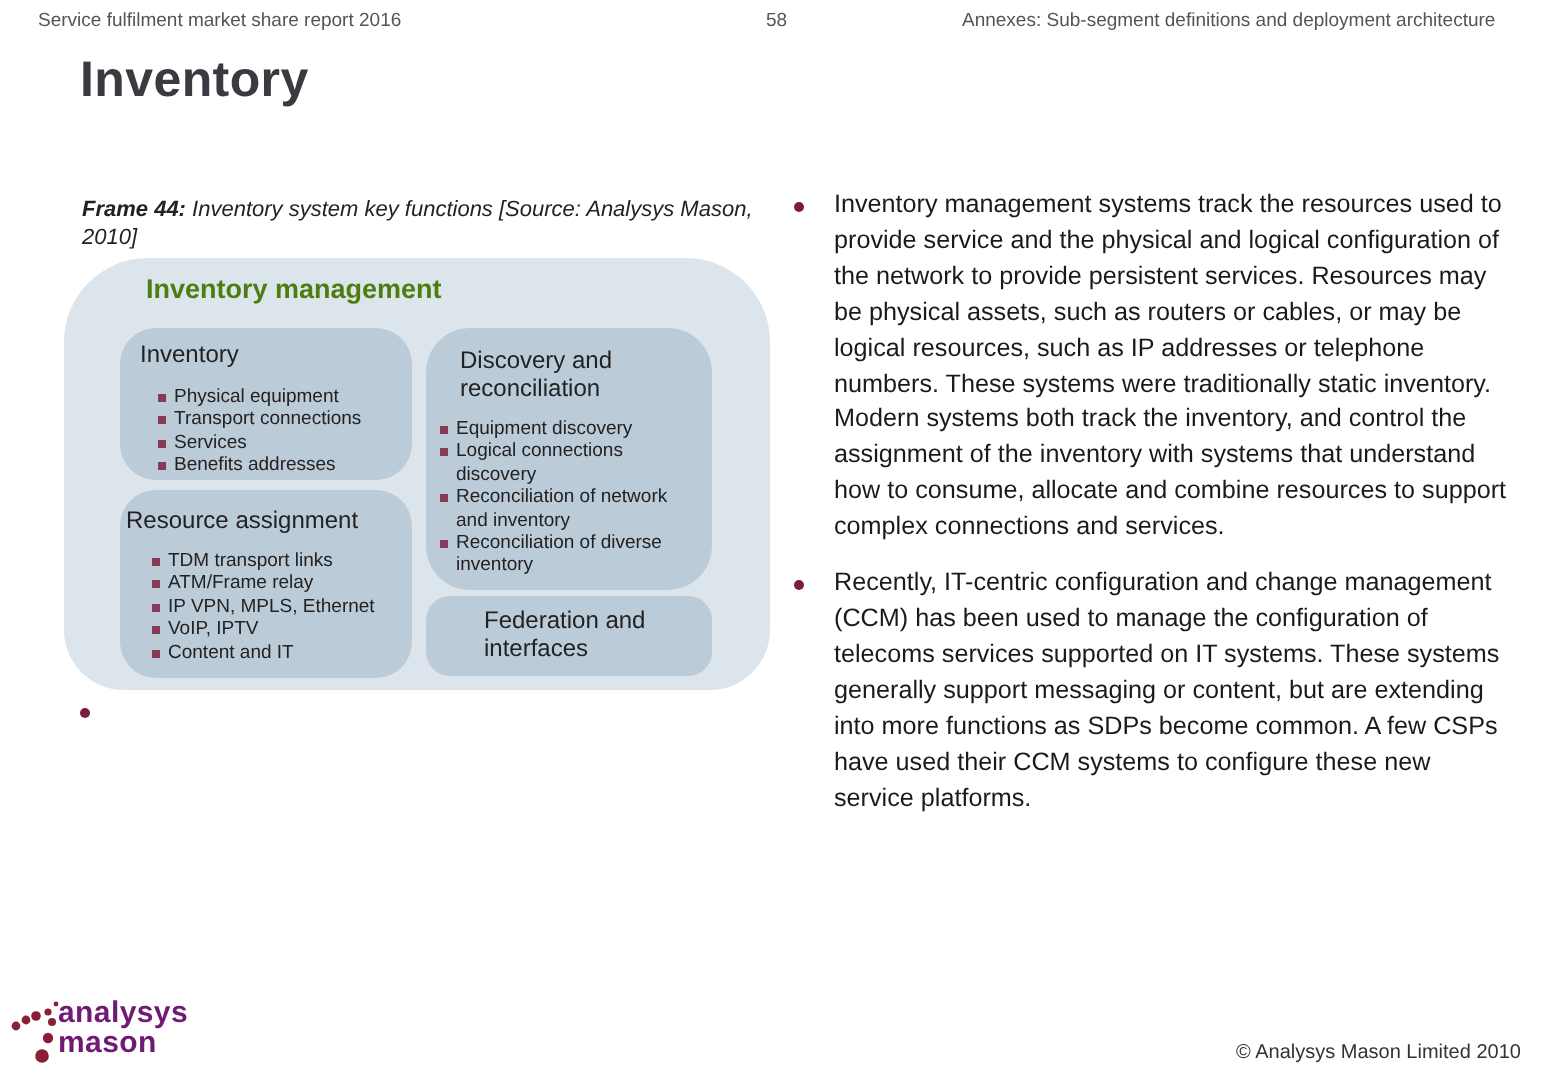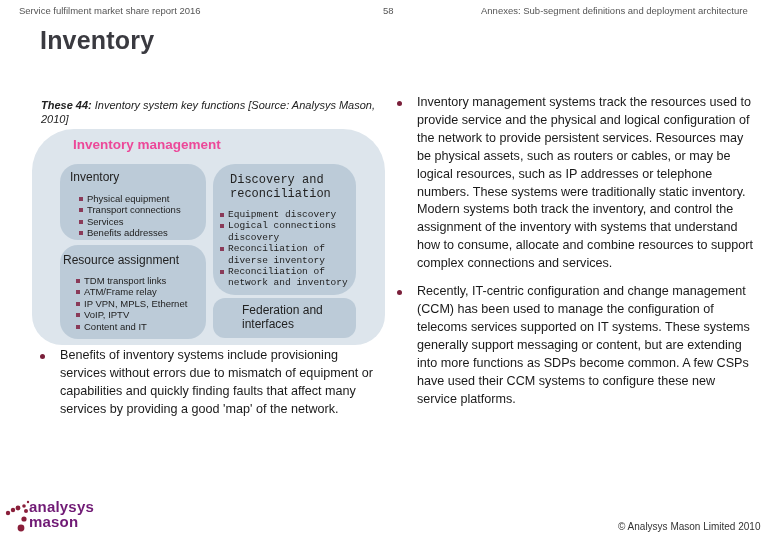--- a/index.html
+++ b/index.html
@@ -8,25 +8,25 @@
   .abs { position:absolute; }
   .hdr { font-size:9.5px; color:#555; top:5px; }
   #hdr-left { left:19px; }
   #hdr-page { left:383px; }
   #hdr-right { left:481px; }
   #title { left:40px; top:26px; font-size:25px; font-weight:bold; color:#3a3a40; letter-spacing:0.2px; }
   #caption { left:41px; top:98px; width:345px; font-size:11px; font-style:italic; color:#222; line-height:14px; }
   #caption b { font-style:italic; }
 
   #outer { left:32px; top:129px; width:353px; height:216px; background:#dde5ec; border-radius:42px 42px 30px 30px; }
-  #outer-title { left:73px; top:137px; font-size:13.5px; font-weight:bold; color:#ec4899; }
+  #outer-title { left:73px; top:137px; font-size:13.5px; font-weight:bold; color:#4d7c0f; }
   .box { background:#bccbd8; border-radius:18px; position:absolute; }
   #box-inv { left:60px; top:164px; width:146px; height:76px; border-radius:18px 18px 18px 18px; }
   #box-res { left:60px; top:245px; width:146px; height:94px; }
-  #box-disc { left:213px; top:164px; width:143px; height:131px; border-radius:22px 22px 22px 22px;font-family:Liberation Mono, monospace; }
+  #box-disc { left:213px; top:164px; width:143px; height:131px; border-radius:22px 22px 22px 22px; }
   #box-fed { left:213px; top:298px; width:143px; height:40px; border-radius:12px; }
   .box-title { position:absolute; font-size:12px; color:#222; line-height:14px; }
   .box ul { position:absolute; margin:0; padding:0; list-style:none; font-size:9.5px; color:#222; line-height:11.4px; }
   .box li { position:relative; padding-left:9px; }
   .box li::before { content:""; position:absolute; left:1px; top:4px; width:4px; height:4px; background:#8a3a58; }
 
   .bullets { position:absolute; margin:0; padding:0; list-style:none; font-size:12.6px; line-height:17.9px; color:#1a1a1a; }
   .bullets li { position:relative; padding-left:20px; }
   .bullets li .dot { position:absolute; left:0; top:7px; width:5px; height:5px; border-radius:50%; background:#7a1f3a; }
   #left-bullets { left:40px; top:347px; width:345px; }
@@ -40,21 +40,21 @@
 </style>
 </head>
 <body>
 
 <div class="abs hdr" id="hdr-left">Service fulfilment market share report 2016</div>
 <div class="abs hdr" id="hdr-page">58</div>
 <div class="abs hdr" id="hdr-right">Annexes: Sub-segment definitions and deployment architecture</div>
 
 <div class="abs" id="title">Inventory</div>
 
-<div class="abs" id="caption"><b>These 44:</b><span> Inventory system key functions [Source: Analysys Mason, 2010]</span></div>
+<div class="abs" id="caption"><b>Frame 44:</b><span> Inventory system key functions [Source: Analysys Mason, 2010]</span></div>
 
 <div class="abs" id="outer"></div>
 <div class="abs" id="outer-title">Inventory management</div>
 
 <div class="box" id="box-inv">
   <div class="box-title" style="left:10px;top:6px;">Inventory</div>
   <ul style="left:18px;top:29px;">
     <li>Physical equipment</li>
     <li>Transport connections</li>
     <li>Services</li>
@@ -71,31 +71,31 @@
     <li>VoIP, IPTV</li>
     <li>Content and IT</li>
   </ul>
 </div>
 
 <div class="box" id="box-disc">
   <div class="box-title" style="left:17px;top:9px;width:110px;">Discovery and reconciliation</div>
   <ul style="left:6px;top:45px;width:132px;">
     <li>Equipment discovery</li>
     <li>Logical connections discovery</li>
+    <li>Reconciliation of network and inventory</li>
     <li>Reconciliation of diverse inventory</li>
-    <li>Reconciliation of network and inventory</li>
   </ul>
 </div>
 
 <div class="box" id="box-fed">
   <div class="box-title" style="left:29px;top:5px;width:100px;">Federation and interfaces</div>
 </div>
 
 <ul class="bullets" id="left-bullets">
-  <li><span class="dot"></span><span>Benefits of inventory systems include provisioning services without errors due to mismatch of equipment or capabilities and quickly finding faults that affect many services by providing a good 'map' of the network.</span></li>
+  <li><span class="dot"></span></li>
 </ul>
 
 <ul class="bullets" id="right-bullets">
   <li><span class="dot"></span><span>Inventory management systems track the resources used to provide service and the physical and logical configuration of the network to provide persistent services. Resources may be physical assets, such as routers or cables, or may be logical resources, such as IP addresses or telephone numbers. These systems were traditionally static inventory. Modern systems both track the inventory, and control the assignment of the inventory with systems that understand how to consume, allocate and combine resources to support complex connections and services.</span></li>
   <li><span class="dot"></span><span>Recently, IT-centric configuration and change management (CCM) has been used to manage the configuration of telecoms services supported on IT systems. These systems generally support messaging or content, but are extending into more functions as SDPs become common. A few CSPs have used their CCM systems to configure these new service platforms.</span></li>
 </ul>
 
 <div class="abs" id="logo">
   <svg width="26" height="40" style="position:absolute;left:0;top:0;">
     <circle cx="4" cy="16" r="2.2" fill="#8a1f3a"></circle>

